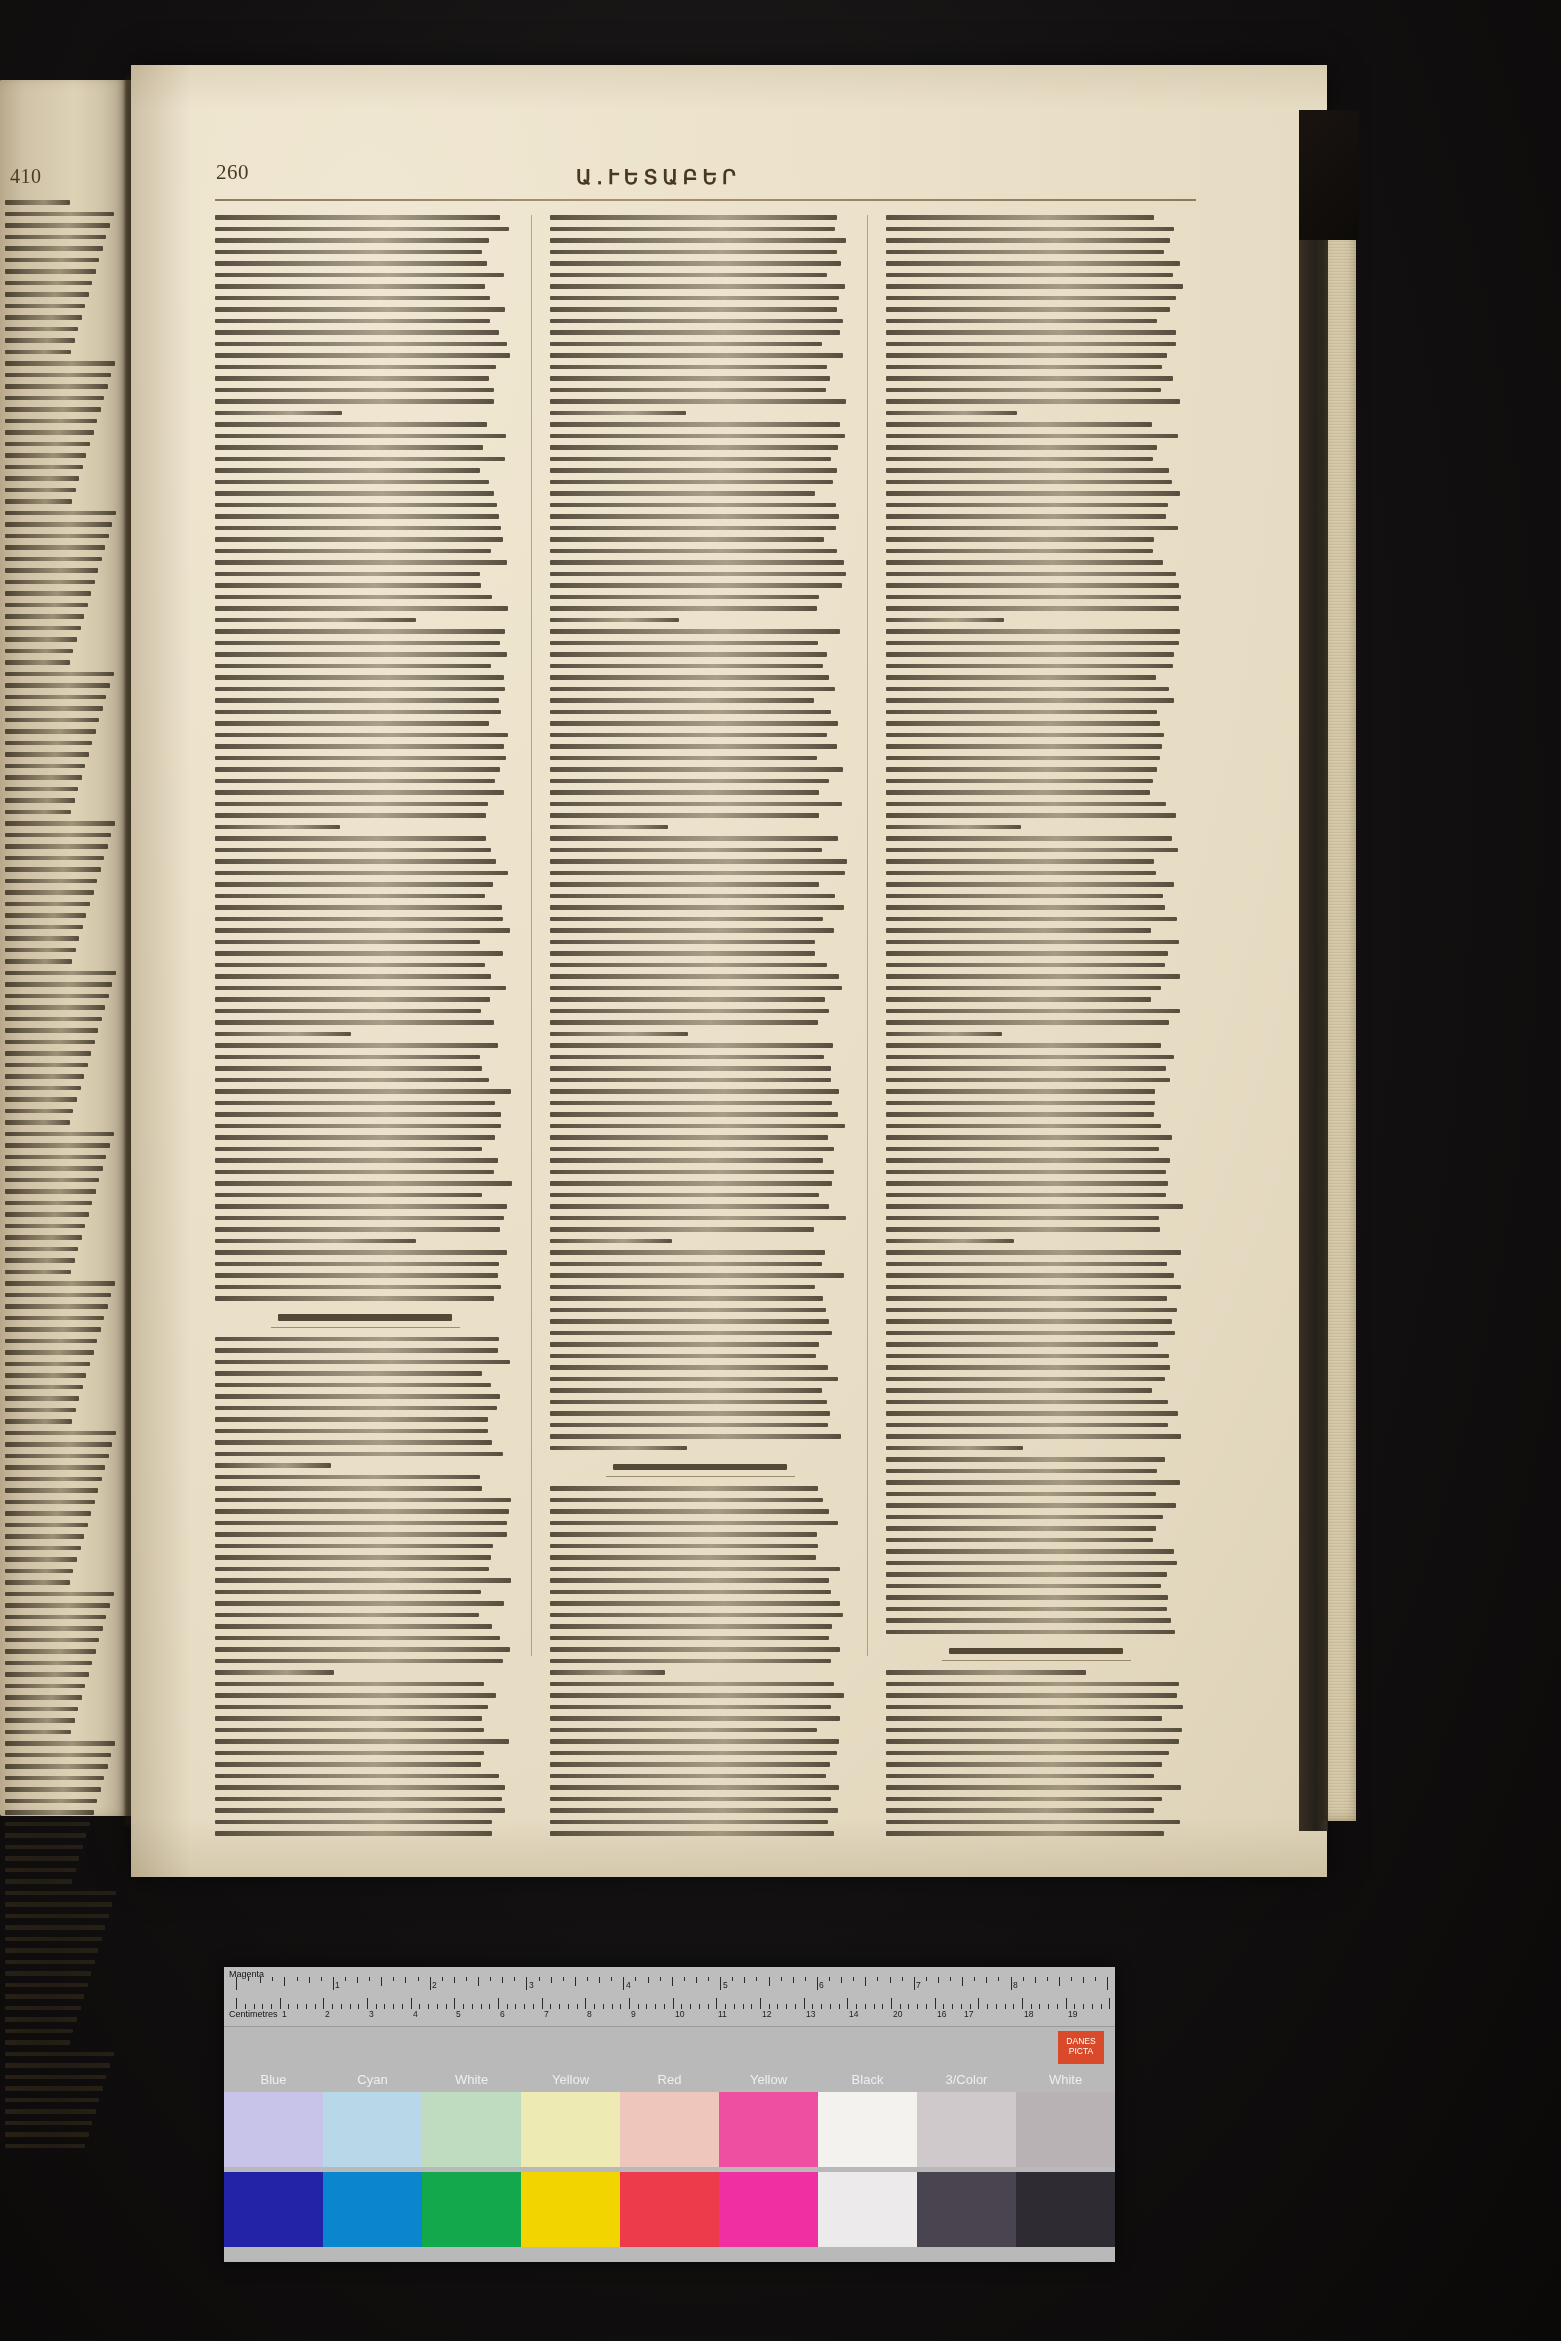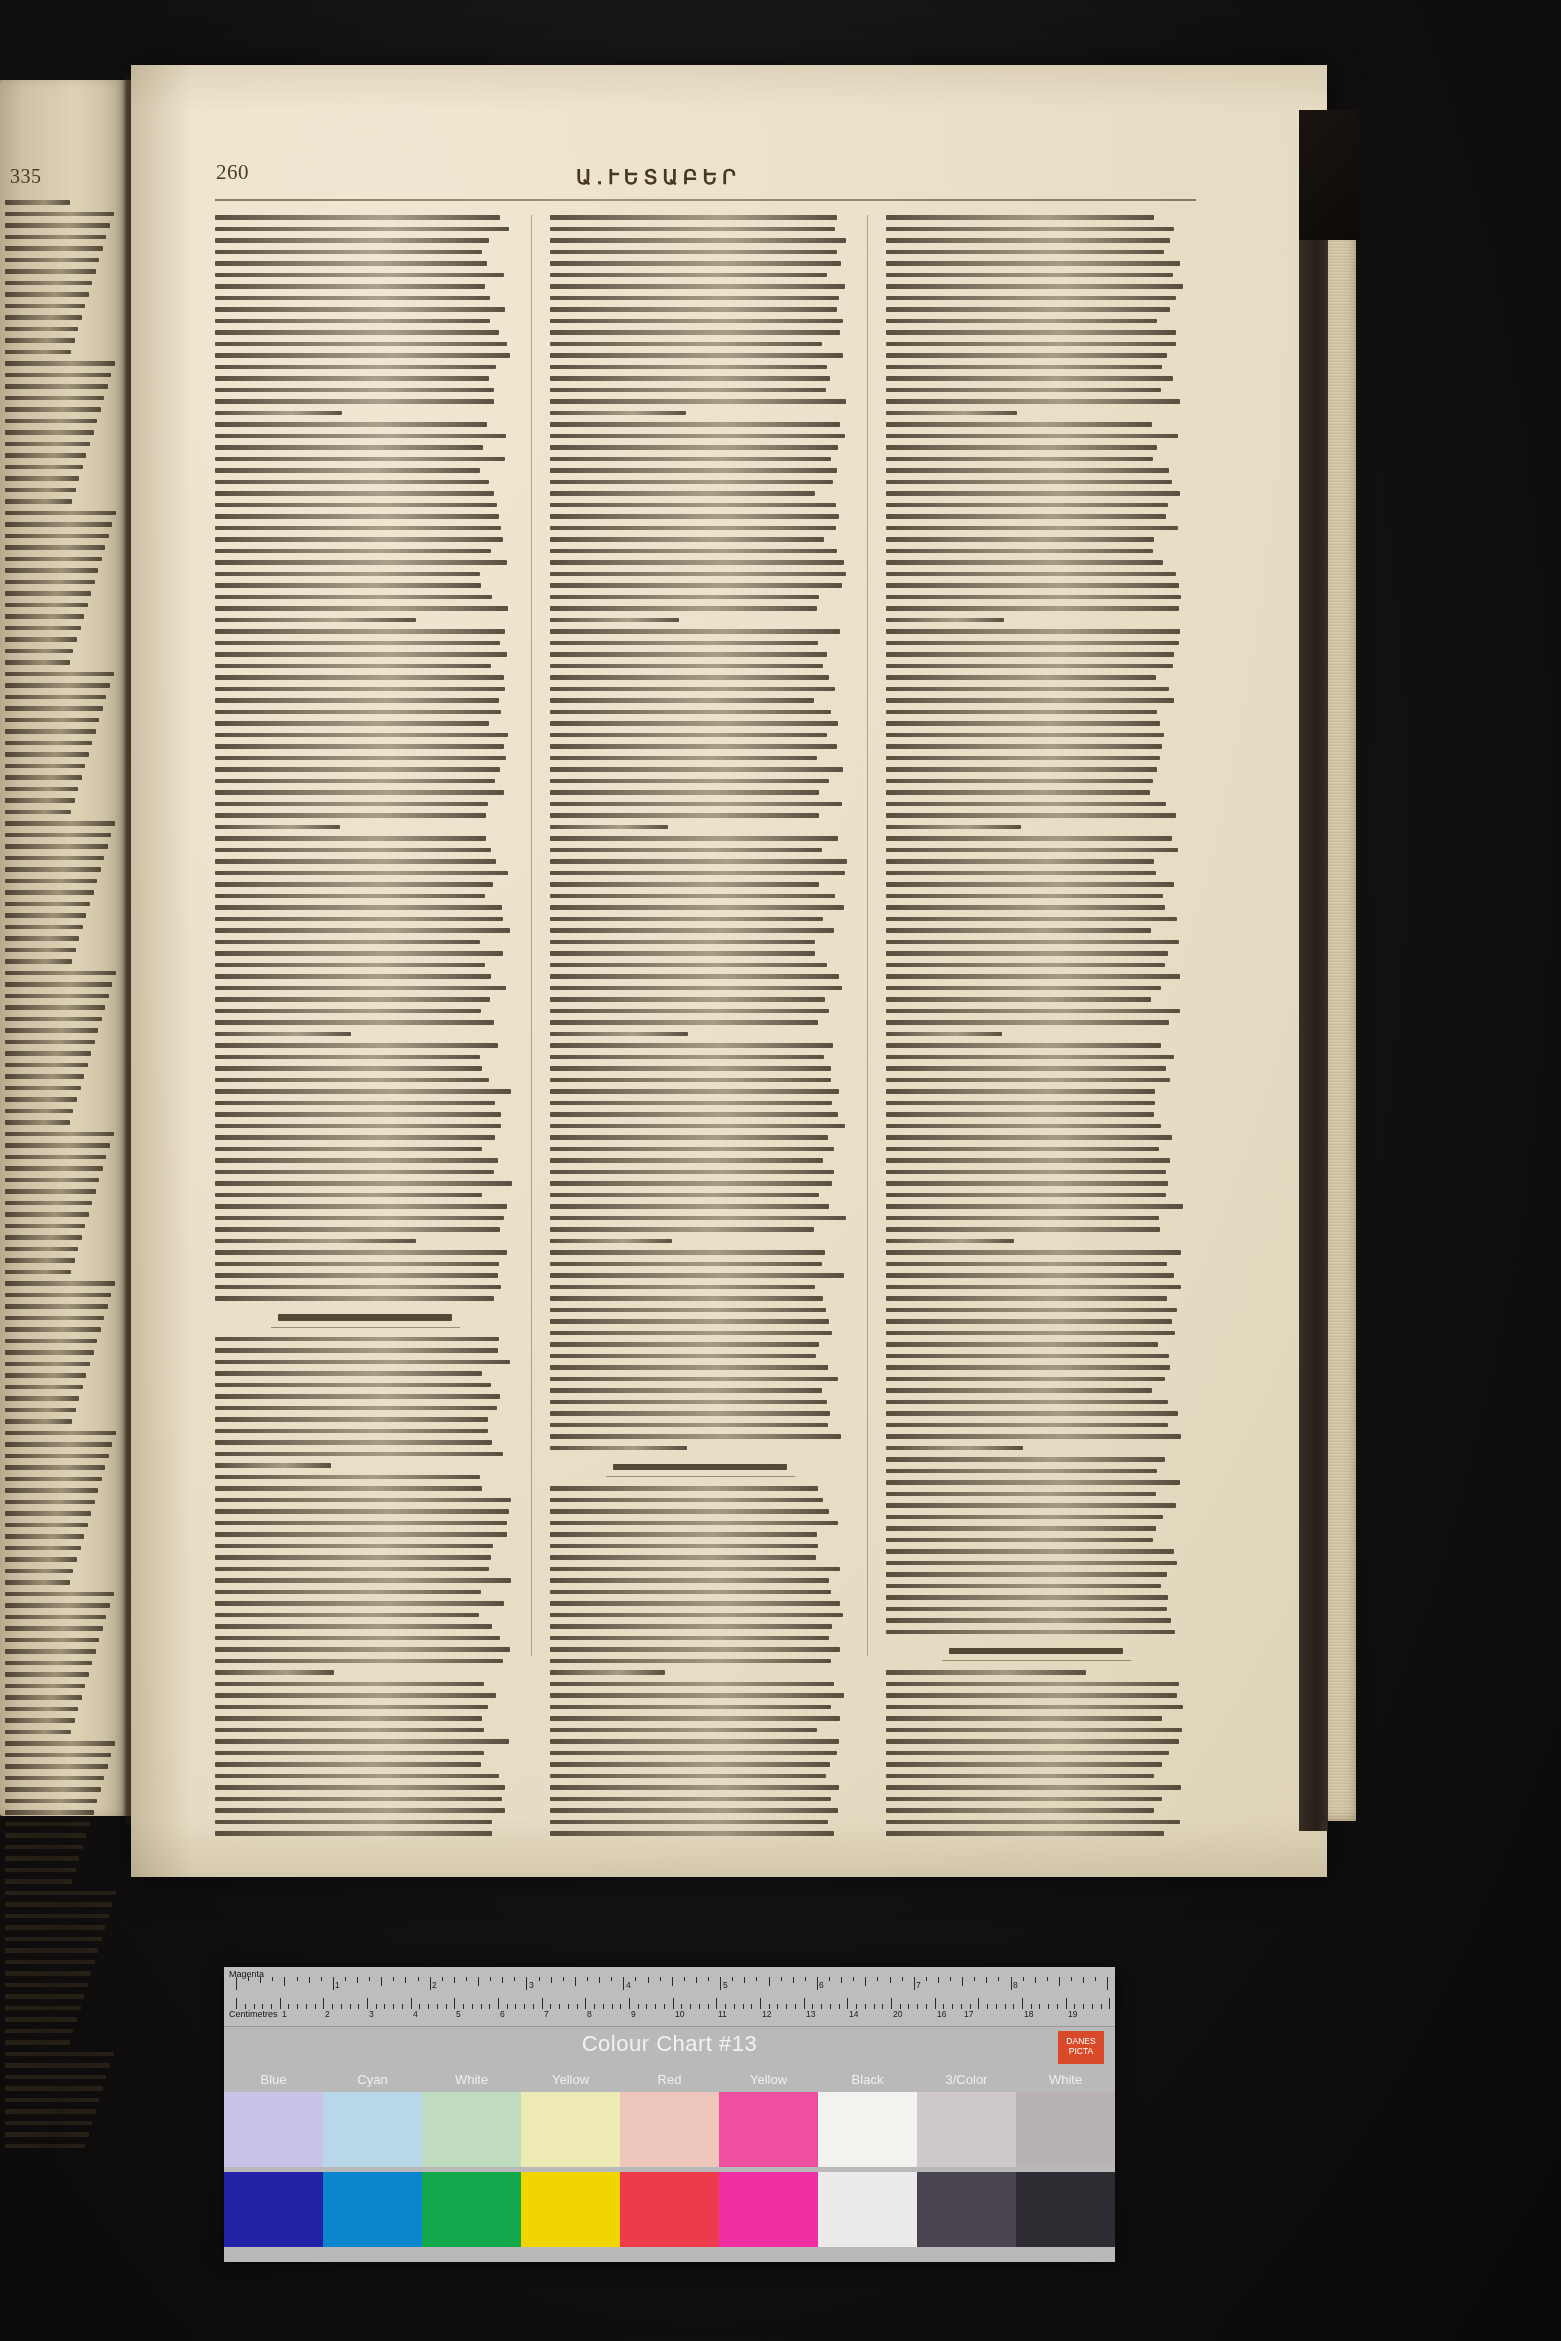--- a/index.html
+++ b/index.html
@@ -96,21 +96,21 @@
 </style>
 </head>
 <body>
 
 <div class="backdrop"></div>
 
 <div class="book">
 
   <div class="page-left">
     <div class="edge"></div>
-    <div class="folio folio-left">335</div>
+    <div class="folio folio-left">410</div>
     <div id="leftcol" style="position:absolute;left:5px;top:120px;width:118px;">
         <div class="ln" style="width:55%"></div>
         <div class="ln" style="width:92%"></div>
         <div class="ln" style="width:89%"></div>
         <div class="ln" style="width:86%"></div>
         <div class="ln" style="width:83%"></div>
         <div class="ln" style="width:80%"></div>
         <div class="ln" style="width:77%"></div>
         <div class="ln" style="width:74%"></div>
         <div class="ln" style="width:71%"></div>
@@ -927,21 +927,20 @@
         <div class="lbl" style="left:844px;top:11px;">19</div>
         <div class="tick" style="left:850px;top:6px;height:5px;"></div>
         <div class="tick" style="left:859px;top:6px;height:5px;"></div>
         <div class="tick" style="left:868px;top:6px;height:5px;"></div>
         <div class="tick" style="left:877px;top:6px;height:5px;"></div>
         <div class="tick" style="left:885px;top:0px;height:11px;"></div>
         <div class="lbl" style="left:887px;top:11px;"></div>
       </div>
   </div>
 
-  <div class="chart-title">Colour Chart #13</div>
   <div class="brand">
     <span>DANES PICTA</span>
   </div>
 
   <div class="names" id="swatch-names">
       <div>Blue</div>
       <div>Cyan</div>
       <div>White</div>
       <div>Yellow</div>
       <div>Red</div>

